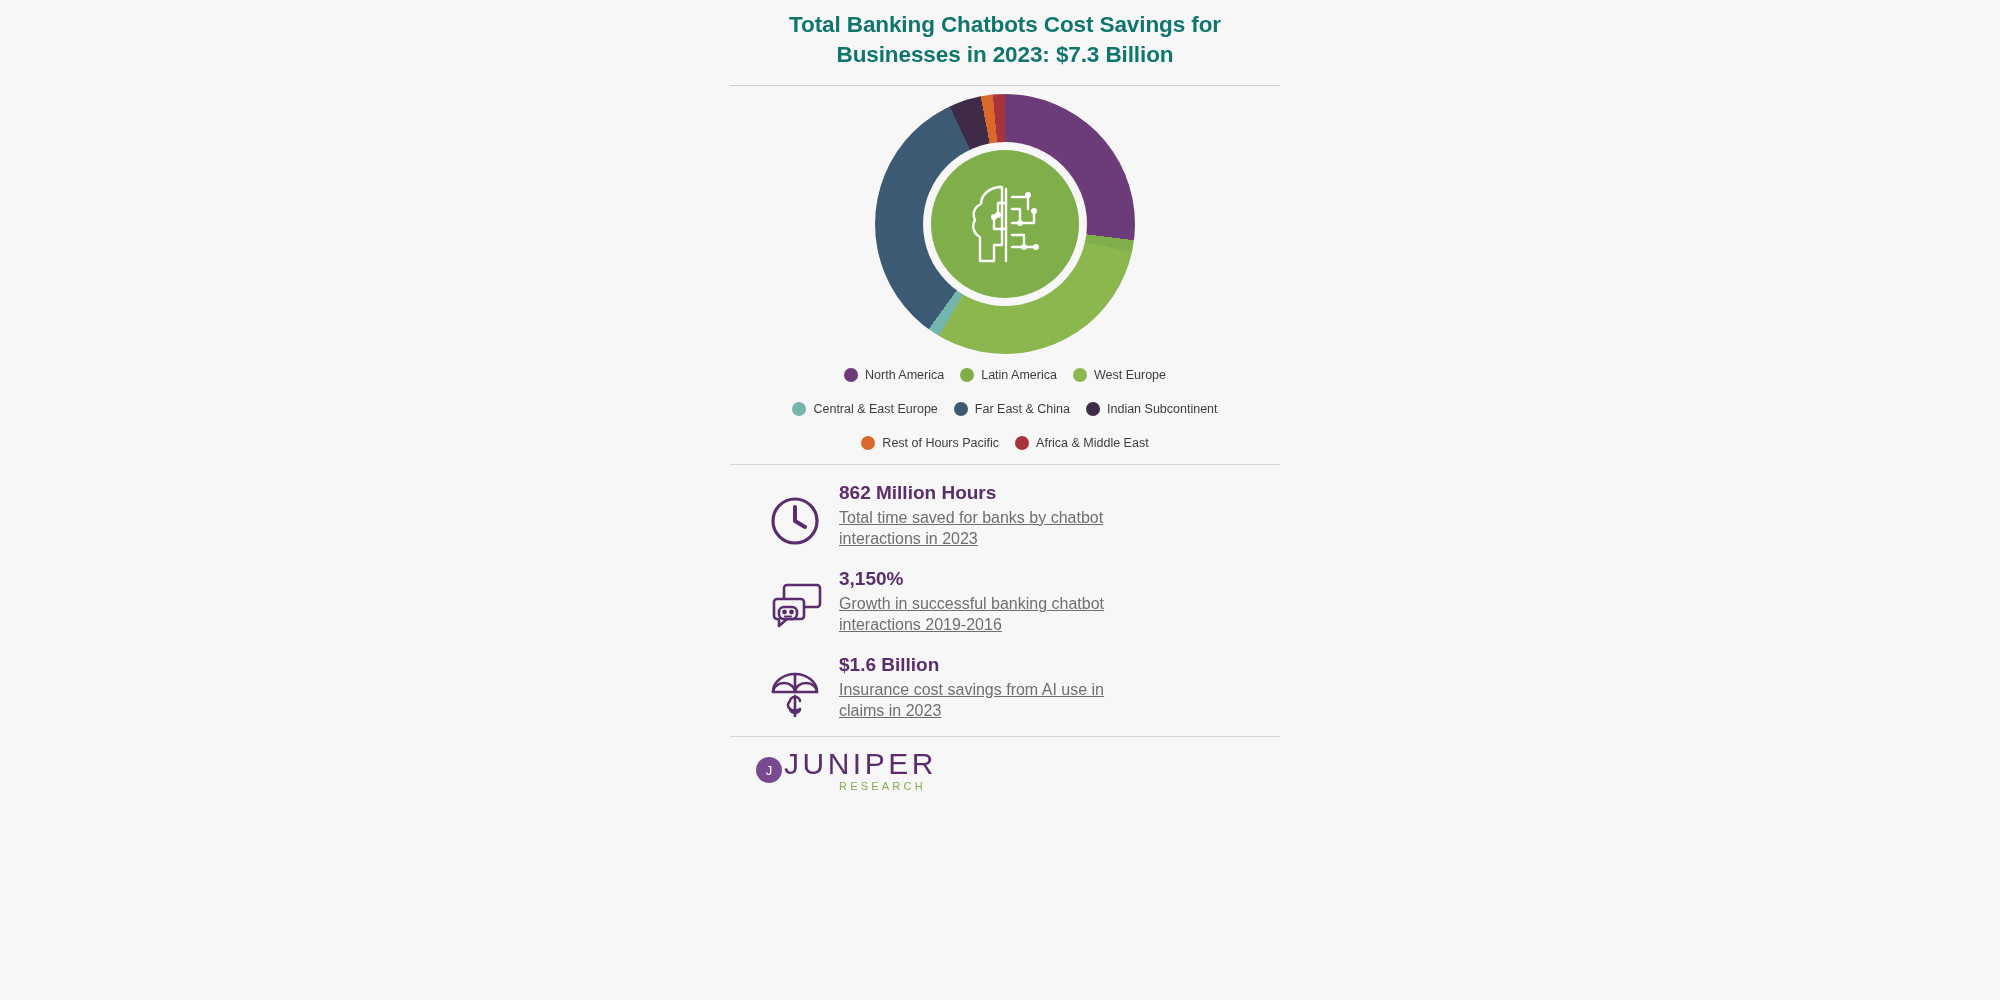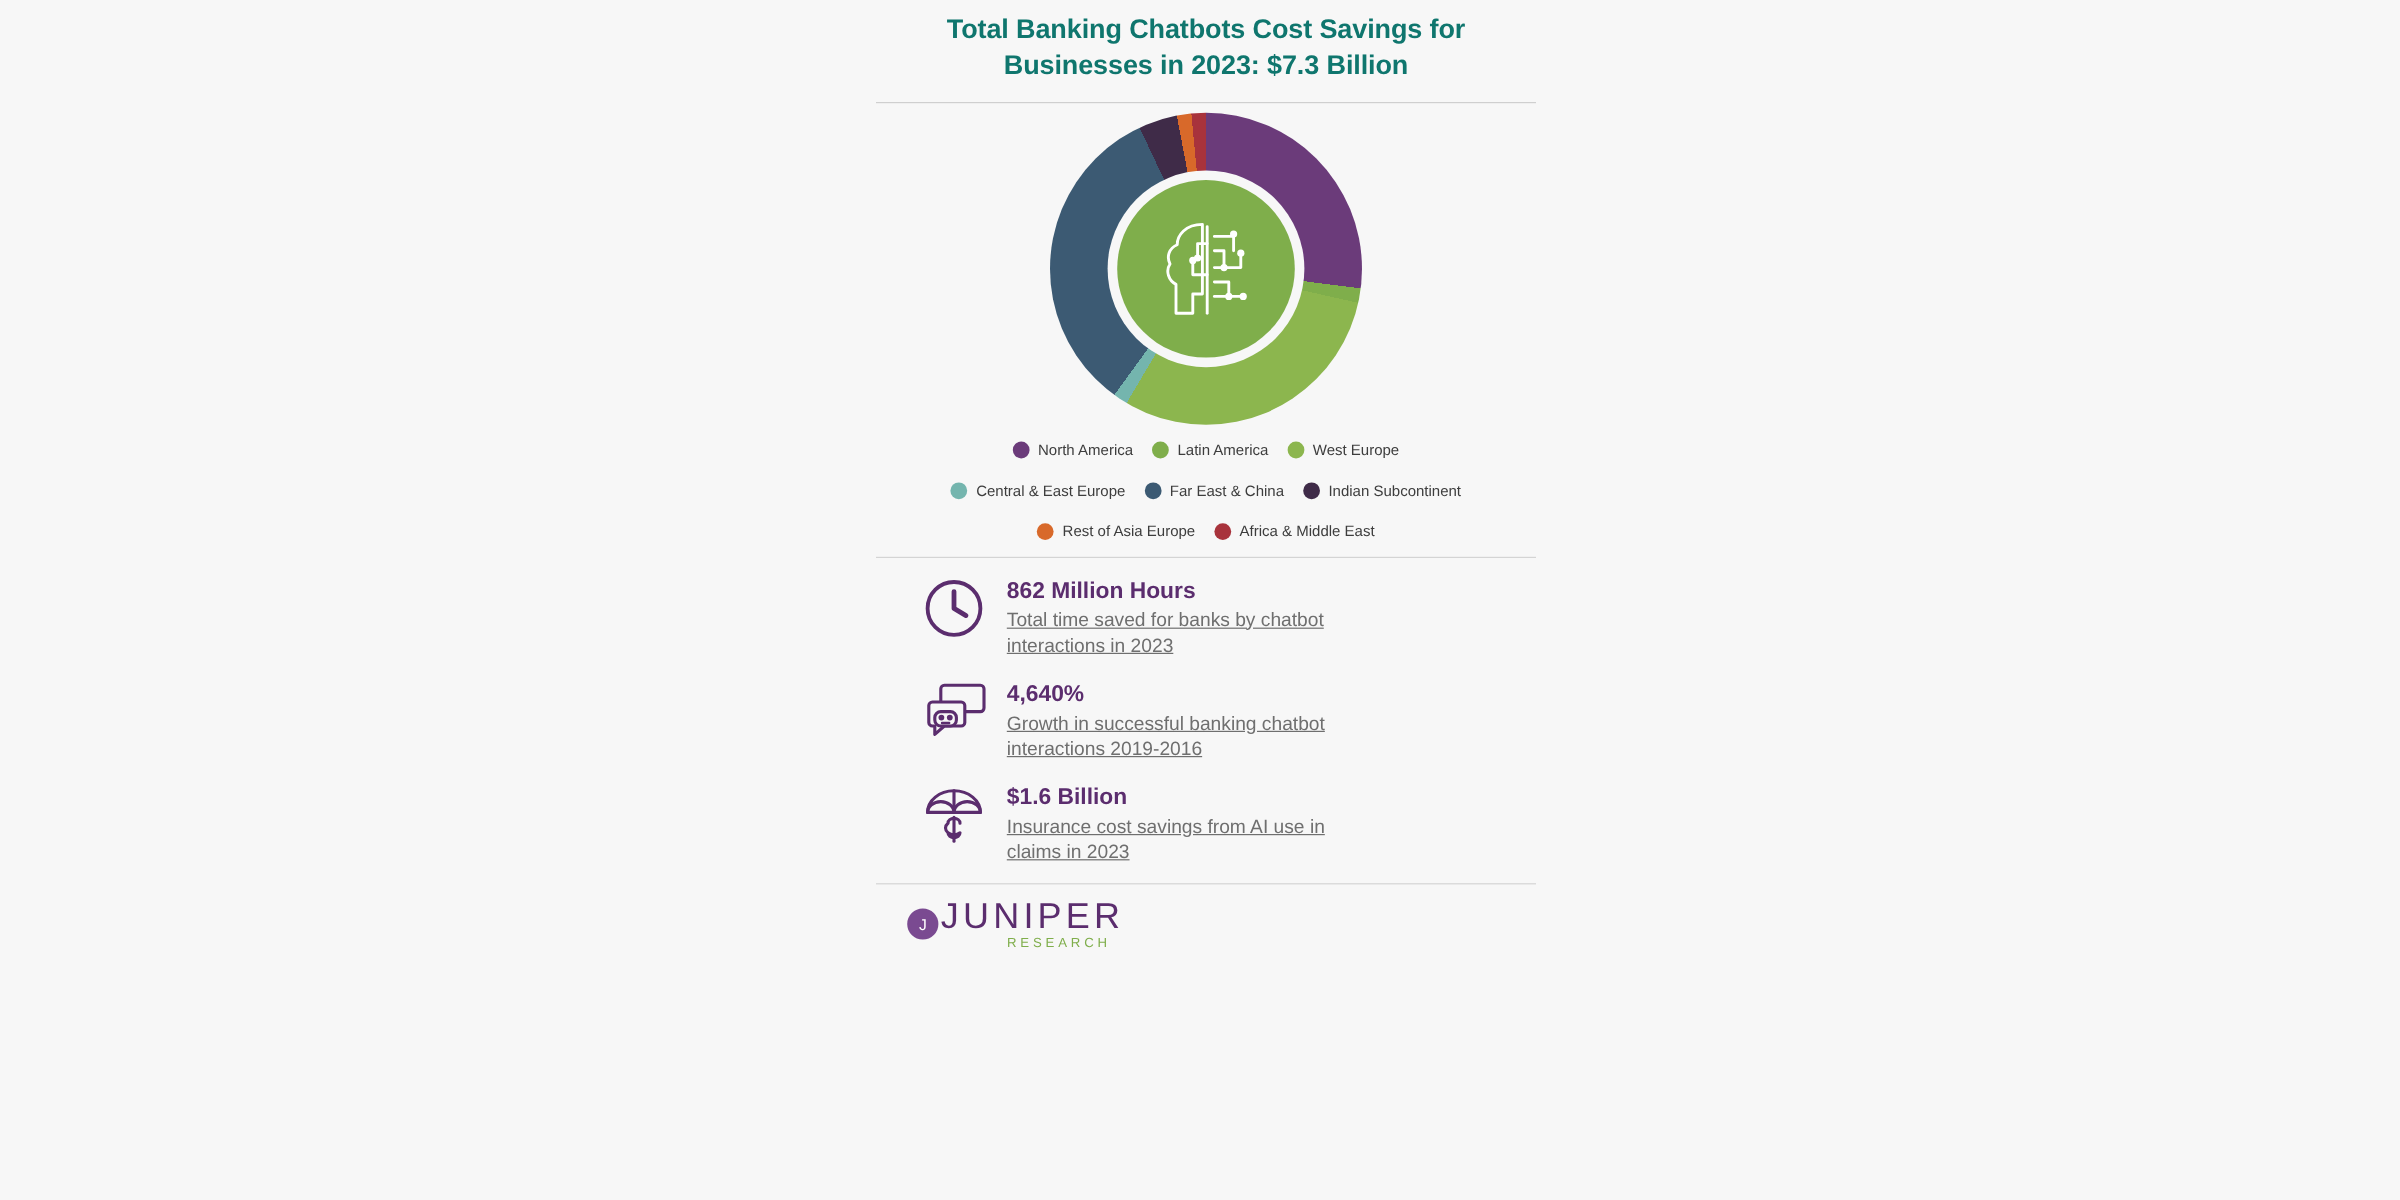--- a/index.html
+++ b/index.html
@@ -115,21 +115,21 @@
   
   .stats {
     width: 520px;
     margin-top: 14px;
     display: flex;
     flex-direction: column;
     gap: 16px;
   }
   .stat {
     display: flex;
-    align-items: flex-start;
+    align-items: flex-end;
     gap: 16px;
     padding-left: 22px;
   }
   .stat-icon {
     flex: 0 0 56px;
     width: 56px;
     height: 56px;
     display: flex;
     align-items: center;
     justify-content: center;
@@ -252,21 +252,21 @@
           <span>Far East &amp; China</span>
         </div>
         <div class="legend-item">
           <span class="swatch" style="background:#3f2b48"></span>
           <span>Indian Subcontinent</span>
         </div>
       </div>
       <div class="legend-row">
         <div class="legend-item">
           <span class="swatch" style="background:#d8692a"></span>
-          <span>Rest of Asia Europe</span>
+          <span>Rest of Hours Pacific</span>
         </div>
         <div class="legend-item">
           <span class="swatch" style="background:#a8333c"></span>
           <span>Africa &amp; Middle East</span>
         </div>
       </div>
     </div>
 
     <div class="rule thin"></div>
 
@@ -294,21 +294,21 @@
               <rect x="12" y="26" width="18" height="12" rx="5" fill="#f7f7f7"></rect>
             </g>
             <g fill="#5b2d6e">
               <circle cx="17.5" cy="31" r="2.4"></circle>
               <circle cx="24.5" cy="31" r="2.4"></circle>
               <rect x="17" y="34.5" width="8" height="2" rx="1"></rect>
             </g>
           </svg>
         </div>
         <div class="stat-text">
-          <div class="stat-value">4,640%</div>
+          <div class="stat-value">3,150%</div>
           <div class="stat-desc">Growth in successful banking chatbot interactions 2019-2016</div>
         </div>
       </div>
 
       <div class="stat">
         <div class="stat-icon">
           <svg width="52" height="56" viewBox="0 0 52 56">
             <g fill="none" stroke="#5b2d6e" stroke-width="2.6" stroke-linecap="round" stroke-linejoin="round">
               <path d="M4 26 A22 18 0 0 1 48 26 Z"></path>
               <path d="M4 26 A11 9 0 0 1 26 26 A11 9 0 0 1 48 26"></path>

